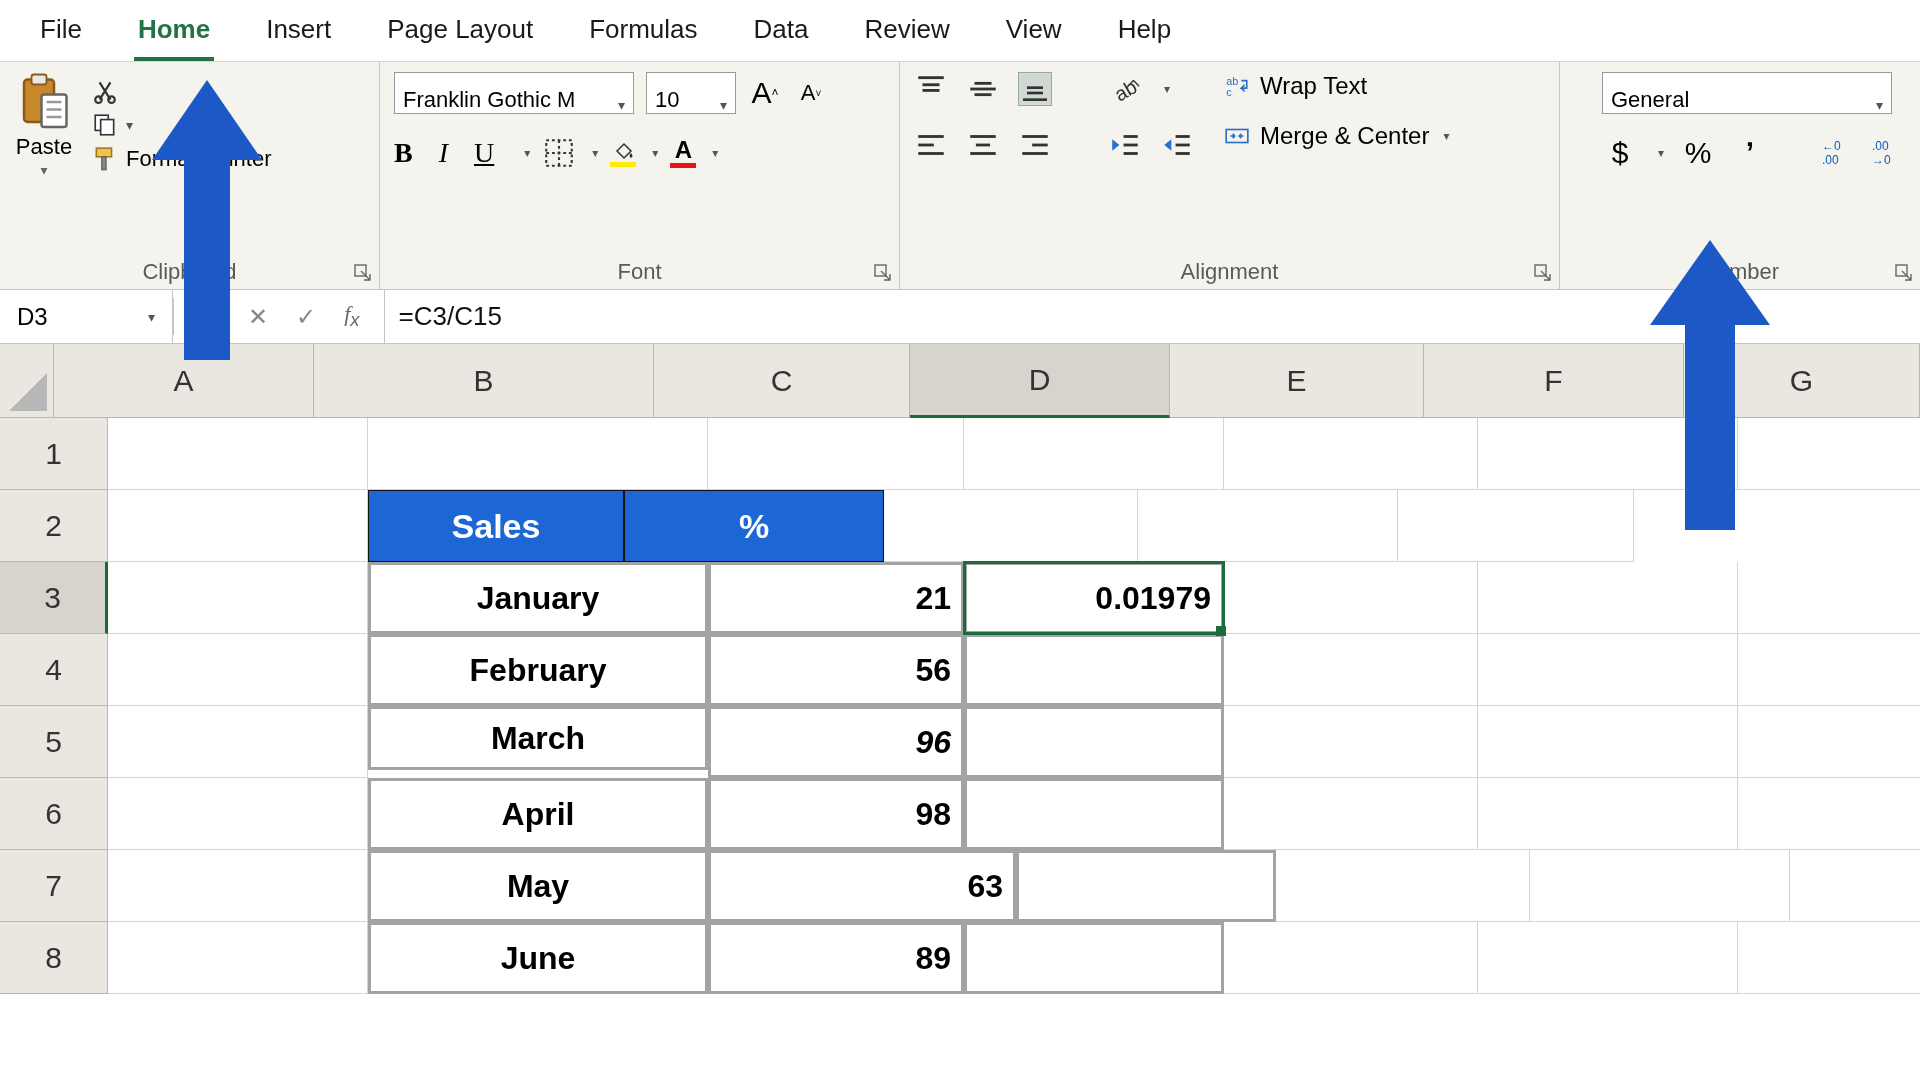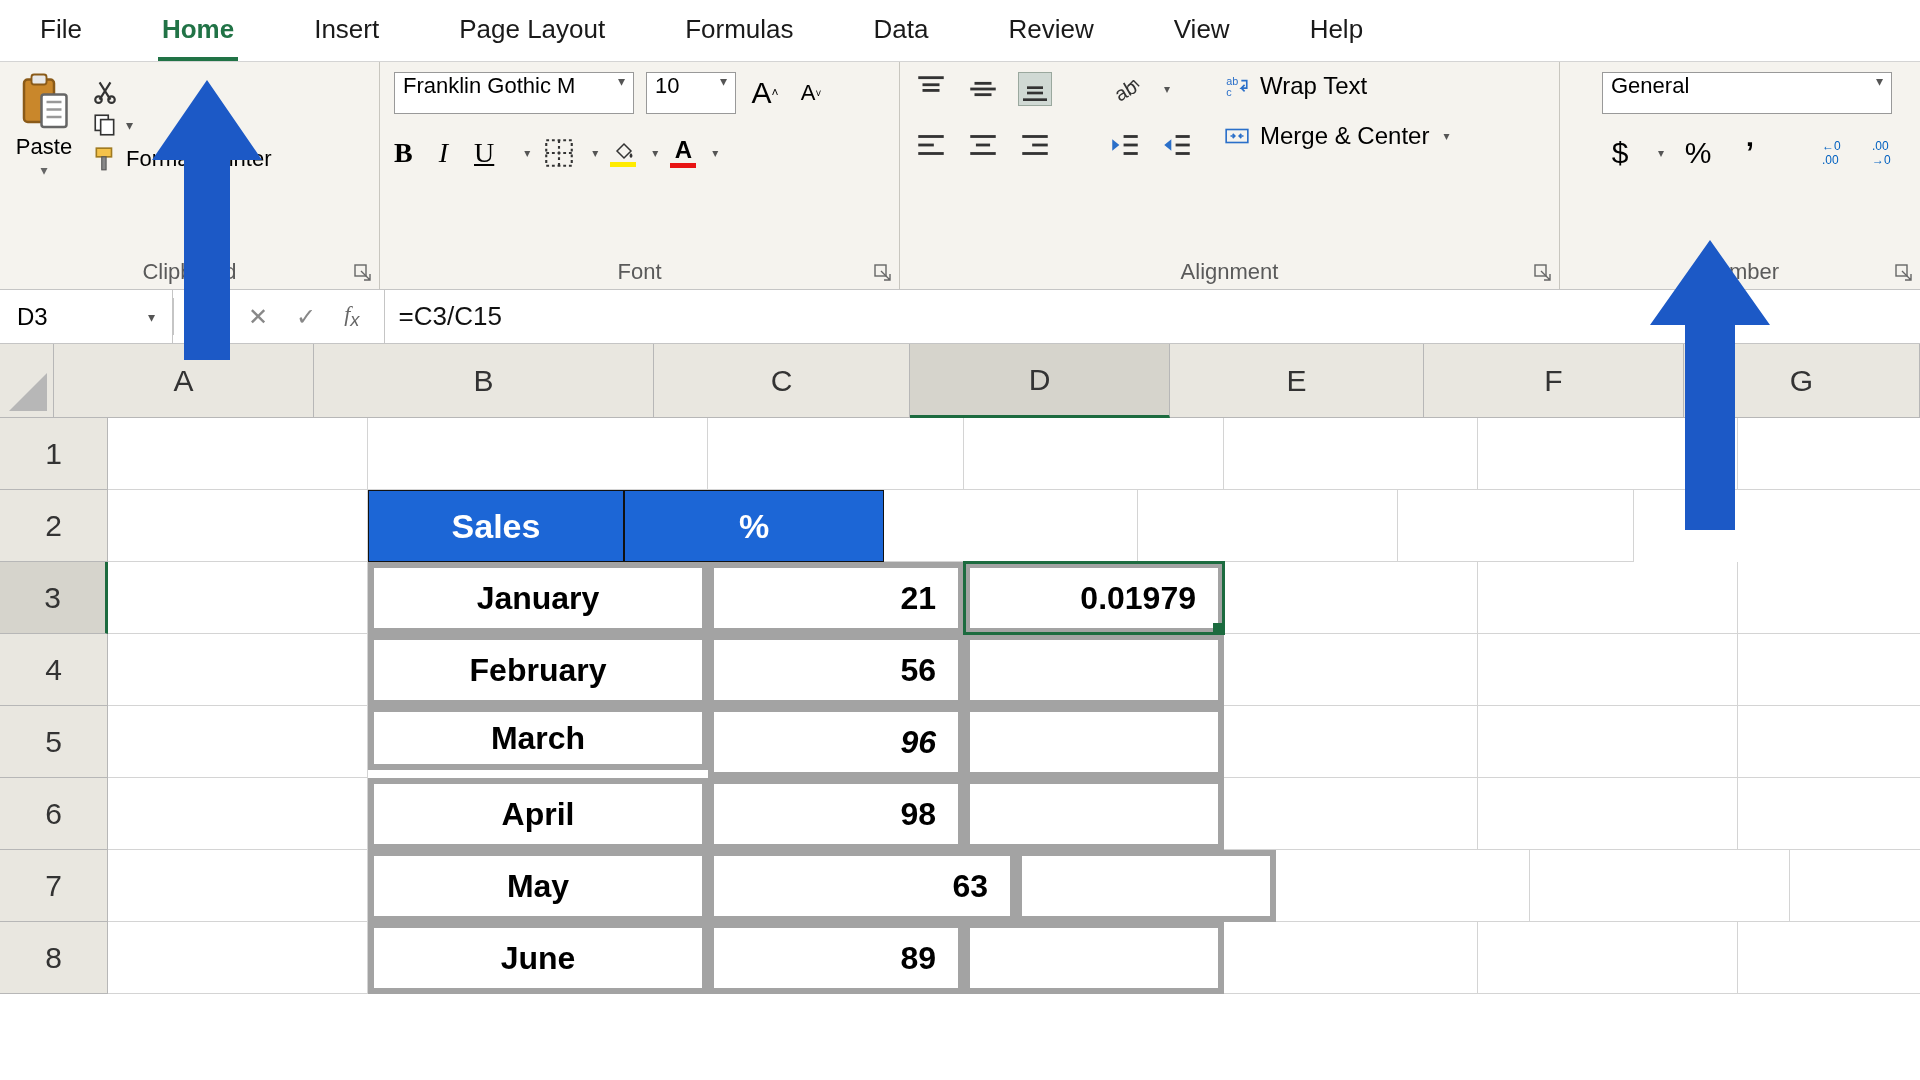--- a/index.html
+++ b/index.html
@@ -1,19 +1,19 @@
 <!DOCTYPE html>
 <html><head>
 <meta charset="utf-8">
 <style>
 * { margin: 0; padding: 0; box-sizing: border-box; font-family: "Segoe UI", Arial, sans-serif; }
 body { background: #fff; overflow: hidden; width: 1920px; height: 1080px; position: relative; }
 
 
-.tabs { display: flex; gap: 72px; padding: 8px 36px 0 36px; background: #fff; border-bottom: 1px solid #d4d4d4; height: 62px; align-items: flex-start; }
+.tabs { display: flex; gap: 48px; padding: 8px 36px 0 36px; background: #fff; border-bottom: 1px solid #d4d4d4; height: 62px; align-items: flex-start; }
 .tab { font-size: 26px; color: #1a1a1a; padding: 6px 4px 16px 4px; cursor: pointer; user-select: none; }
 .tab.active { color: #217346; font-weight: 600; border-bottom: 4px solid #217346; padding-bottom: 12px; }
 
 
 .ribbon { display: flex; background: #f5f3ee; height: 228px; border-bottom: 1px solid #c5c5c5; }
 .group { display: flex; flex-direction: column; padding: 10px 14px 4px 14px; border-right: 1px solid #c8c6bf; position: relative; }
 .group-body { flex: 1; display: flex; align-items: flex-start; gap: 10px; }
 .group-label { text-align: center; font-size: 22px; color: #5a5a5a; padding-top: 6px; position: relative; }
 .launcher { position: absolute; right: 6px; bottom: 6px; width: 20px; height: 20px; cursor: pointer; }
 .launcher svg { width: 100%; height: 100%; }
@@ -23,21 +23,21 @@
 .paste-icon { width: 60px; height: 60px; }
 .paste-text { font-size: 22px; }
 .paste-drop { font-size: 14px; color: #666; }
 .clip-right { display: flex; flex-direction: column; gap: 8px; padding-top: 6px; }
 .clip-right-row { display: flex; align-items: center; gap: 8px; font-size: 22px; cursor: pointer; }
 .mini-icon { width: 26px; height: 26px; display: inline-flex; align-items: center; justify-content: center; }
 
 
 .font-col { display: flex; flex-direction: column; gap: 22px; }
 .font-row { display: flex; align-items: center; gap: 12px; }
-.selectbox { background: #fff; border: 1px solid #999; height: 42px; display: flex; align-items: flex-start; justify-content: space-between; padding: 0 8px; font-size: 22px; cursor: pointer; }
+.selectbox { background: #fff; border: 1px solid #999; height: 42px; display: flex; align-items: flex-end; justify-content: space-between; padding: 0 8px; font-size: 22px; cursor: pointer; }
 .selectbox.fontname { width: 240px; }
 .selectbox.fontsize { width: 90px; }
 .biu { display: flex; gap: 26px; align-items: center; }
 .b-btn { font-weight: 700; font-size: 28px; font-family: "Times New Roman", serif; cursor: pointer; }
 .i-btn { font-style: italic; font-size: 28px; font-family: "Times New Roman", serif; cursor: pointer; }
 .u-btn { text-decoration: underline; font-size: 28px; font-family: "Times New Roman", serif; cursor: pointer; }
 .drop-small { font-size: 12px; color: #555; padding-left: 4px; cursor: pointer; }
 .icon-btn { width: 34px; height: 34px; display: inline-flex; align-items: center; justify-content: center; cursor: pointer; }
 .color-swatch { display: flex; flex-direction: column; align-items: center; cursor: pointer; line-height: 1; }
 .color-bar { width: 26px; height: 5px; margin-top: 1px; }
@@ -73,21 +73,21 @@
 .colheads { display: flex; }
 .colhead { height: 74px; background: #e9e7e0; border-right: 1px solid #b7b7b7; border-bottom: 1px solid #b7b7b7; display: flex; align-items: center; justify-content: center; font-size: 30px; color: #333; cursor: pointer; user-select: none; }
 .colhead.selcol { background: #d6d4cc; border-bottom: 3px solid #1c6b3f; }
 .rowheads { display: flex; flex-direction: column; }
 .rowhead { width: 108px; background: #e9e7e0; border-right: 1px solid #b7b7b7; border-bottom: 1px solid #b7b7b7; display: flex; align-items: center; justify-content: center; font-size: 30px; color: #333; cursor: pointer; user-select: none; }
 .rowhead.selrow { background: #d6d4cc; border-right: 3px solid #1c6b3f; }
 .cells { position: relative; }
 .cellrow { display: flex; }
 .cell { border-right: 1px solid #d4d4d4; border-bottom: 1px solid #d4d4d4; background: #fff; display: flex; align-items: center; position: relative; cursor: cell; }
 .thead { background: #1c66d6; color: #fff; font-weight: 700; font-size: 34px; justify-content: center; border: 1px solid #111; }
-.tbody { border: 6px solid #a3a3a3; font-size: 32px; font-weight: 700; padding: 0 22px; }
+.tbody { border: 3px solid #a3a3a3; font-size: 32px; font-weight: 700; padding: 0 10px; }
 .tbody.center { justify-content: center; }
 .tbody.right { justify-content: flex-end; }
 .selcell { outline: 3px solid #1c6b3f; outline-offset: -2px; z-index: 2; }
 .fill-handle { position: absolute; right: -5px; bottom: -5px; width: 10px; height: 10px; background: #1c6b3f; z-index: 3; }
 
 
 .arrow { position: absolute; z-index: 50; }
 .arrow svg { display: block; }
 
 .chev { font-size: 14px; color: #555; }

